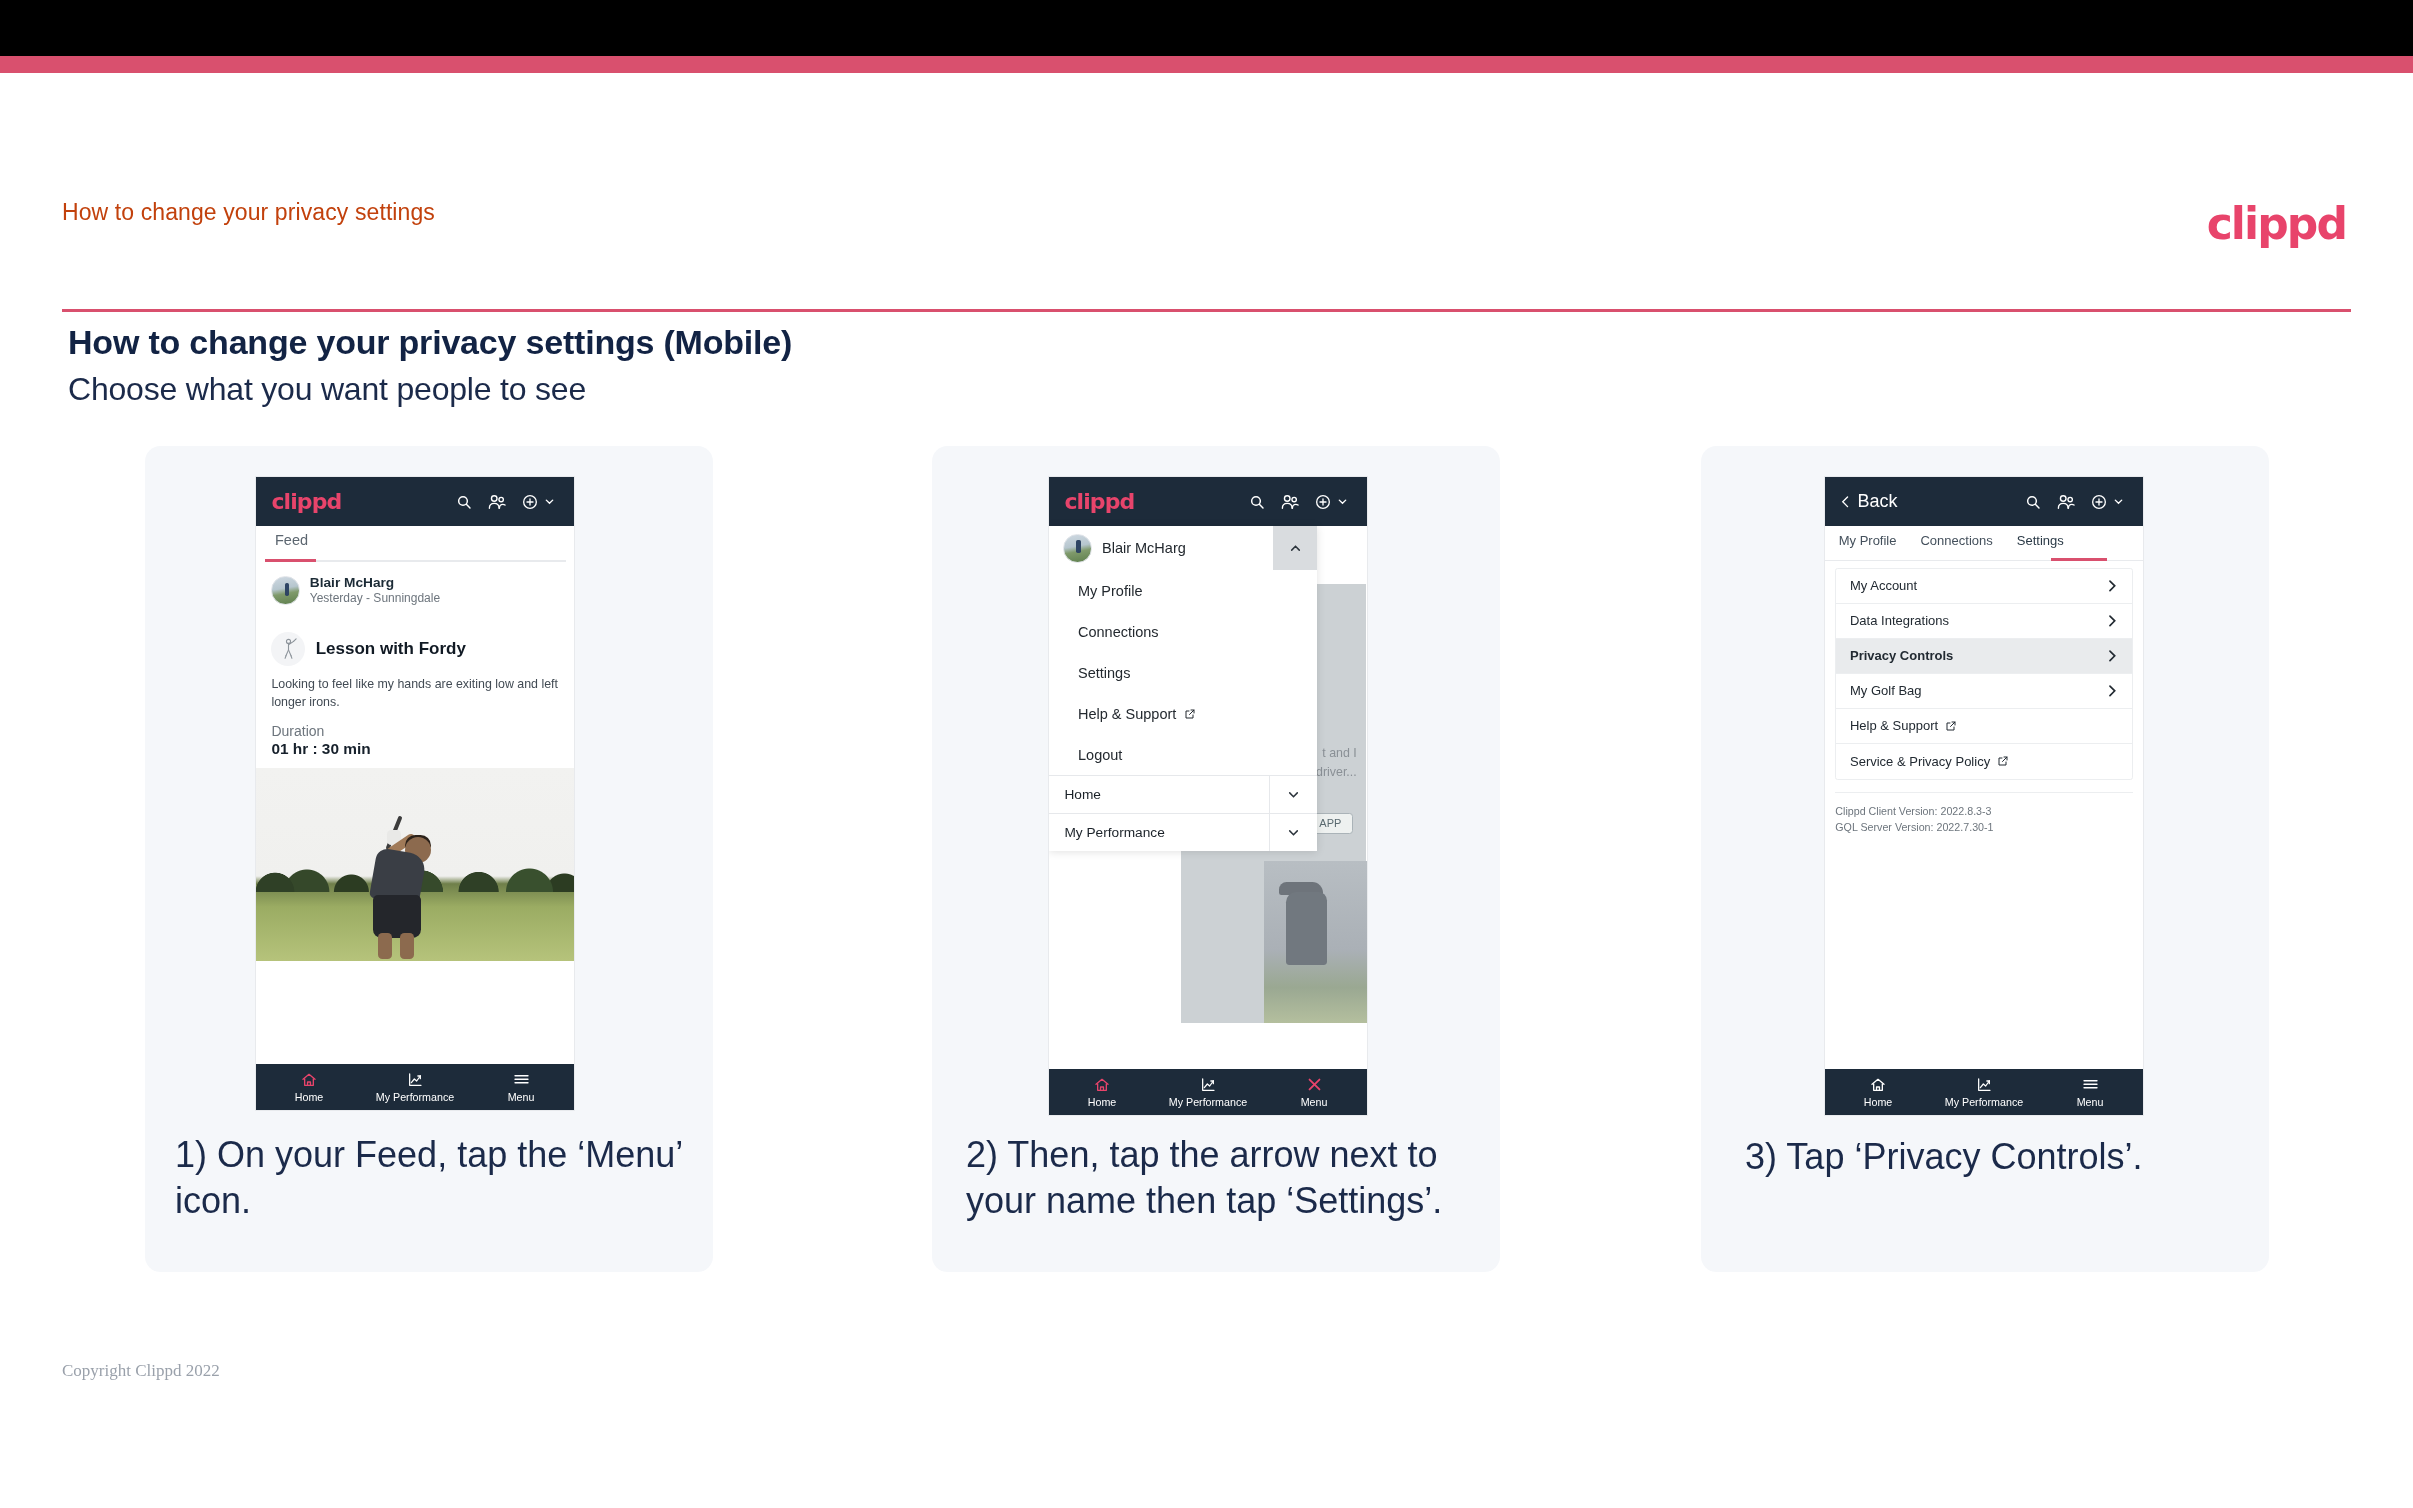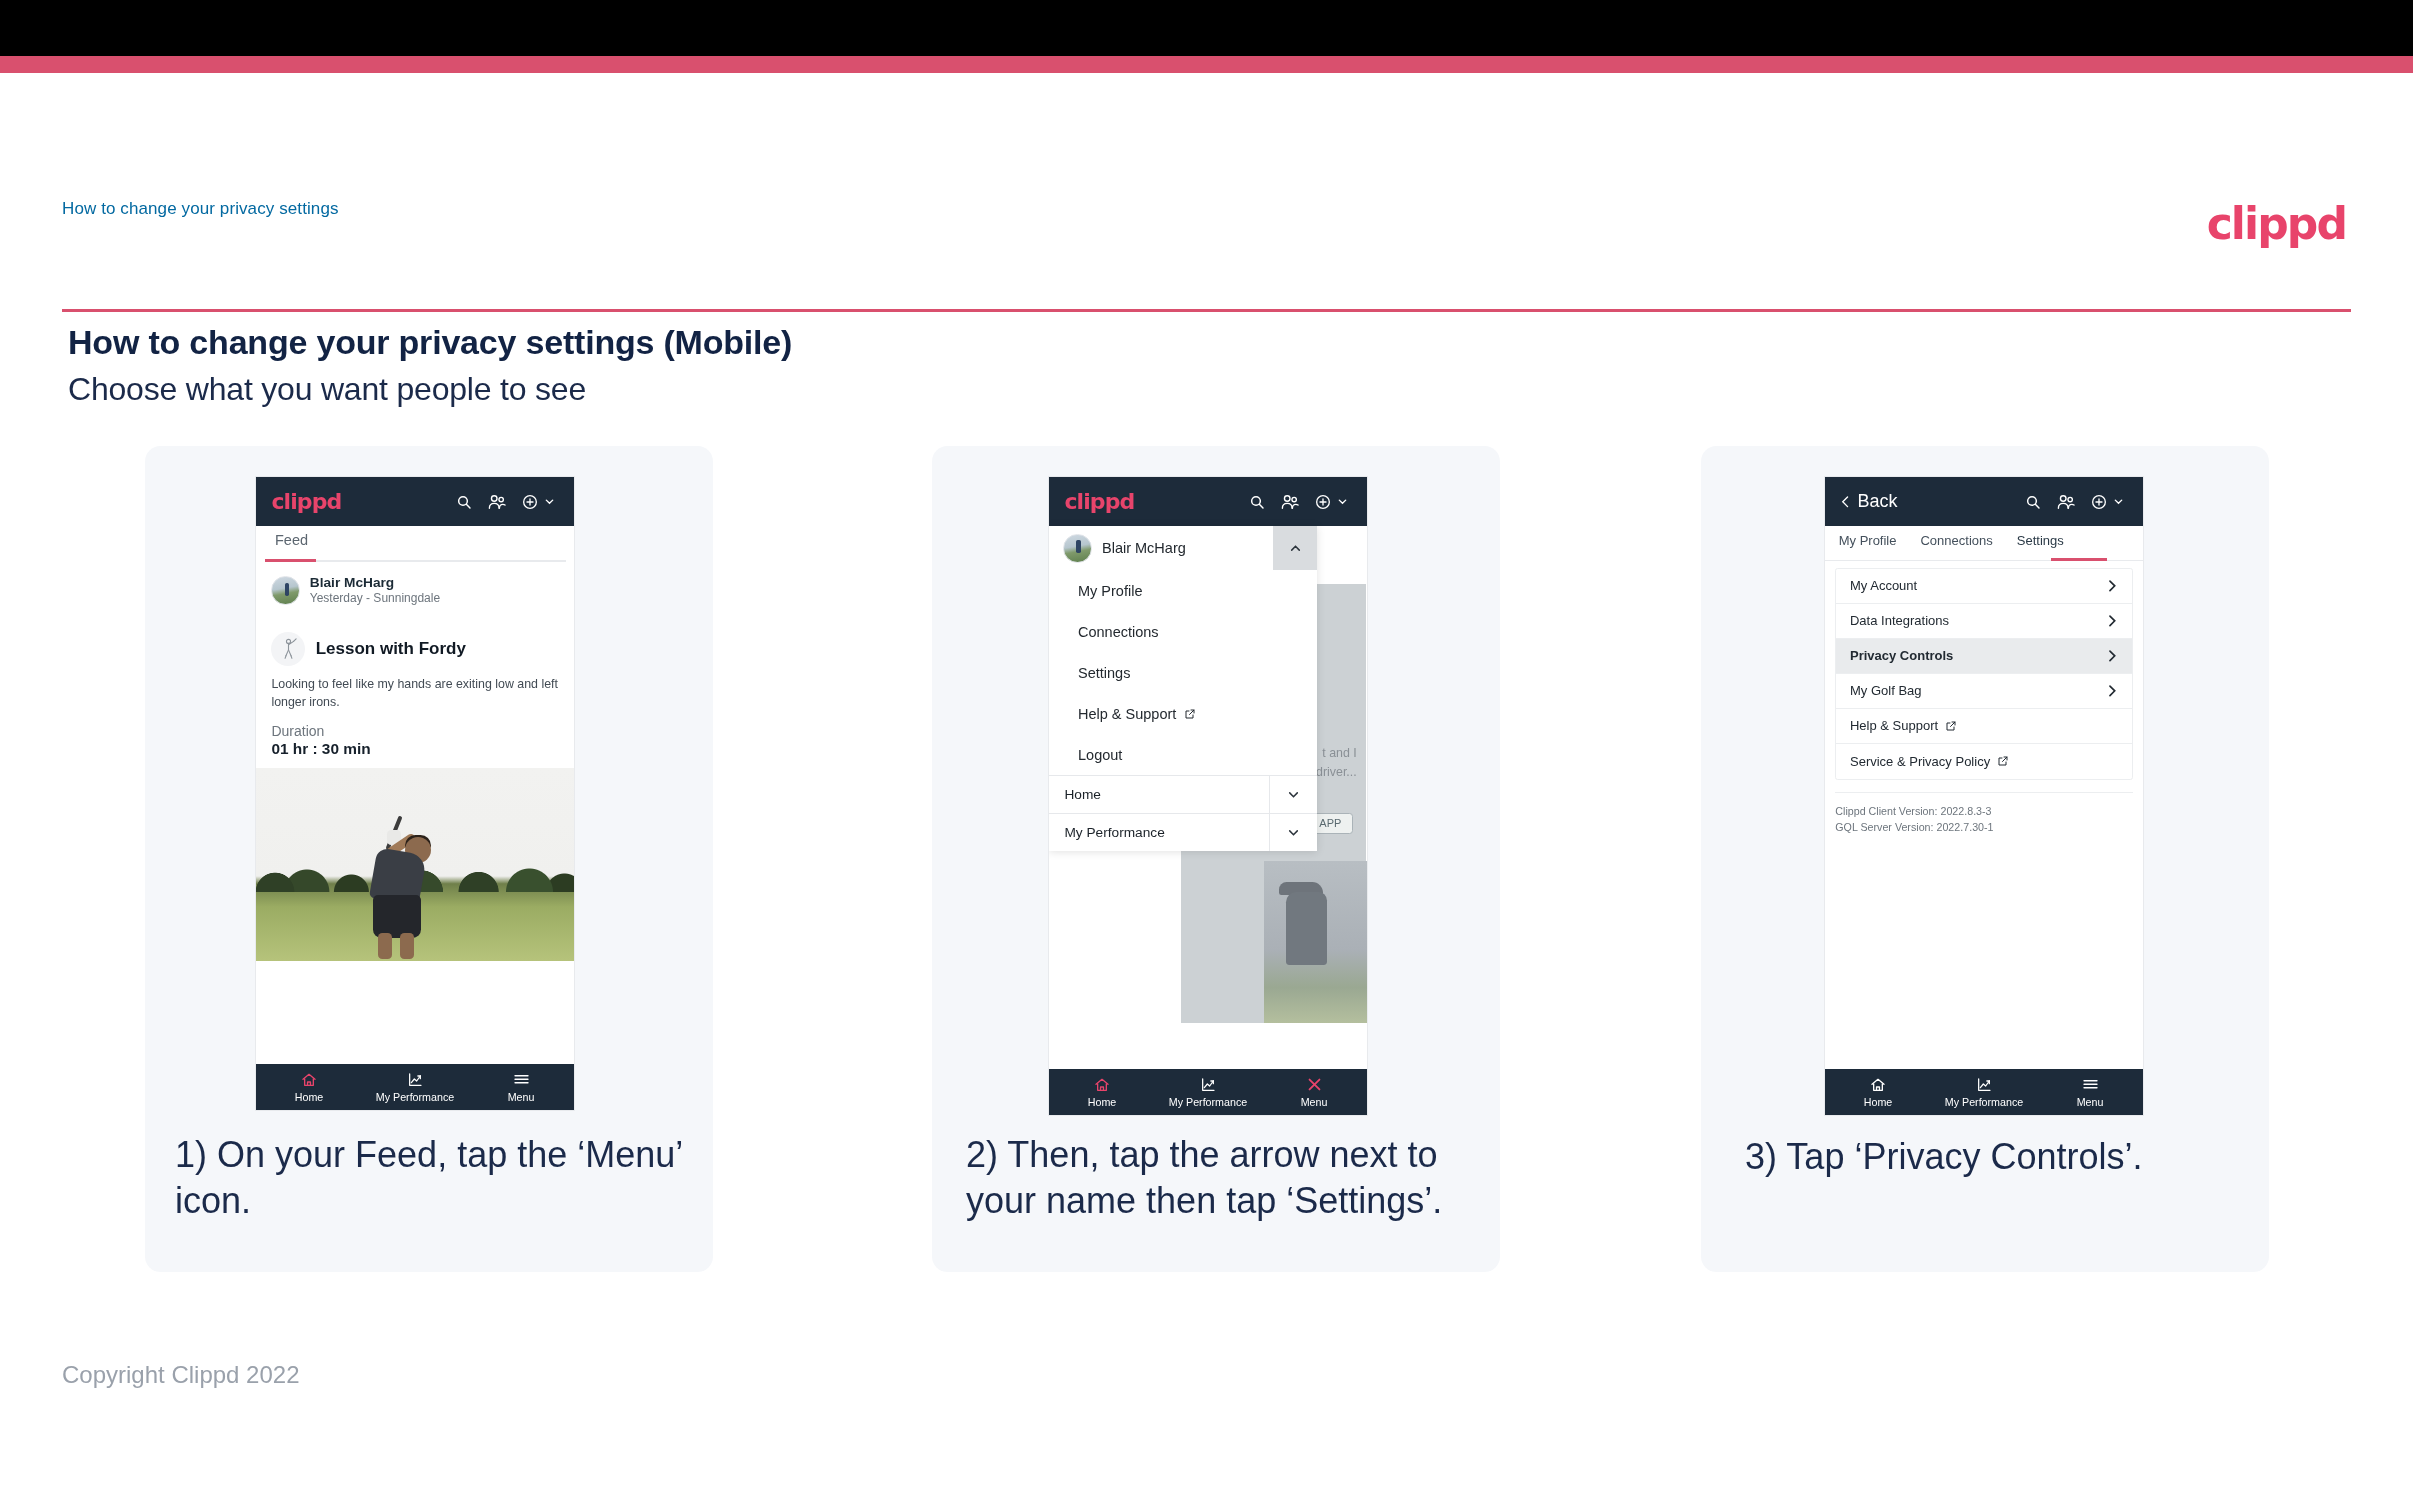--- a/index.html
+++ b/index.html
@@ -12,21 +12,21 @@
   }
 
   
   .top-black { position:absolute; left:0; top:0; width:2413px; height:56px; background:#000000; }
   .top-pink  { position:absolute; left:0; top:56px; width:2413px; height:17px; background:#d9506e; }
 
   
   .slide-header { position:absolute; left:0; top:73px; width:2413px; height:168px; background:#ffffff; }
   .header-title {
     position:absolute; left:62px; top:126px;
-    font-size:17px; font-weight:400; color:#0369a1; letter-spacing:0.1px;
+    font-size:23px; font-weight:400; color:#c2410c; letter-spacing:0.1px;
   }
   .header-logo {
     position:absolute; right:67px; top:125px;
     font-size:44px; font-weight:800; color:#e8446b;
     letter-spacing:-1.9px; font-family:"DejaVu Sans", sans-serif;
   }
   .header-rule { position:absolute; left:62px; top:236px; width:2289px; height:2.6px; background:#d9506e; }
 
   
   .page-title {
@@ -225,21 +225,21 @@
     height:35px; display:flex; align-items:center; justify-content:space-between;
     padding:0 13.7px; font-size:13px; color:#222a32; border-bottom:0.9px solid #eceef0;
   }
   .set-row:last-child { border-bottom:none; }
   .set-row.highlight { background:#e9ebed;font-weight:bold; }
   .set-left { display:flex; align-items:center; gap:6.8px; }
   .versions { margin:12px 10.3px 0 10.3px; padding-top:10.3px; border-top:0.9px solid #eceef0; }
   .ver-line { font-size:10.7px; color:#6d757d; line-height:1.5; }
 
   
-  .copyright { position:absolute; left:62px; top:1361px; font-size:24px; color:#9aa1ab; }
+  .copyright { position:absolute; left:62px; top:1361px; font-size:17px; color:#9aa1ab;font-family:Liberation Serif, serif; }
 
   svg { display:block; }
 </style>
 </head>
 <body>
 
 <div class="top-black"></div>
 <div class="top-pink"></div>
 
 <div class="slide-header">

